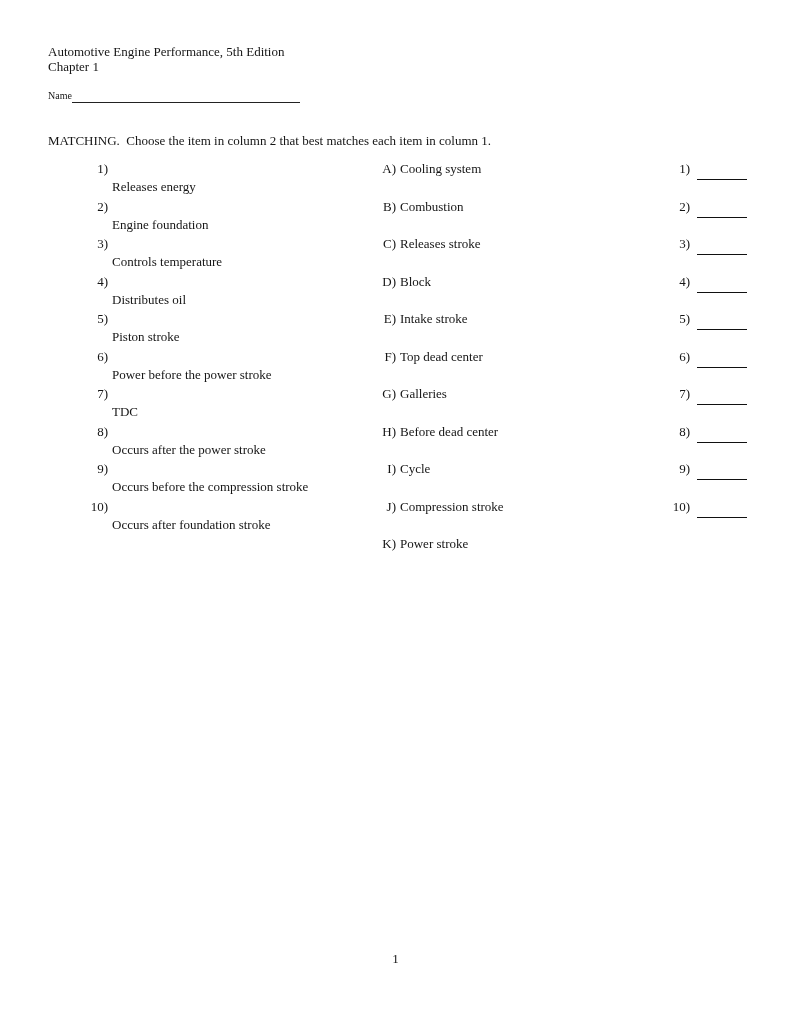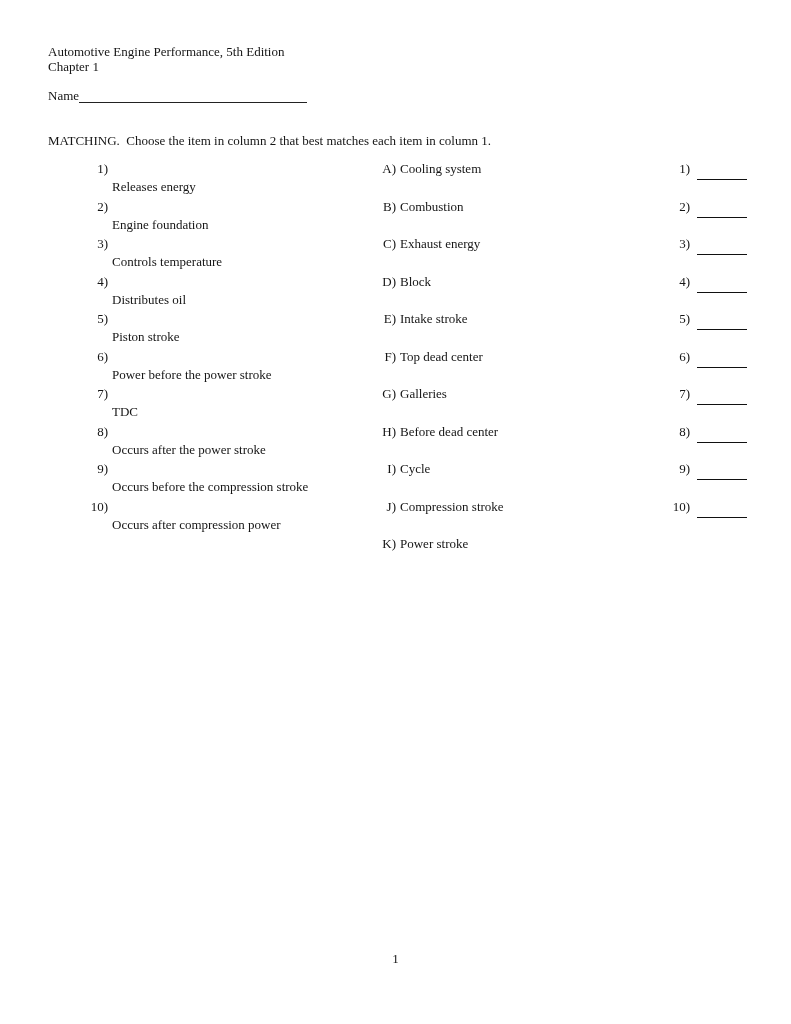--- a/index.html
+++ b/index.html
@@ -16,21 +16,21 @@
     position: absolute;
     left: 48px;
     top: 45px;
     font-size: 13px;
     line-height: 14.5px;
   }
   .name-line {
     position: absolute;
     left: 48px;
     top: 88px;
-    font-size: 13px;
+    font-size: 10px;
     line-height: 15px;
   }
   .name-blank {
     display: inline-block;
     width: 228px;
     height: 14px;
     border-bottom: 1.2px solid #222;
     vertical-align: bottom;
   }
   .matching-heading {
@@ -103,21 +103,21 @@
     <span class="c2letter">B)</span>
     <span class="c2text">Combustion</span>
     <span class="c3num">2)</span>
     <span class="c3blank"></span>
   </div>
 
   <div class="row" style="top:236px">
     <span class="c1num">3)</span>
     <span class="c1text">Controls temperature</span>
     <span class="c2letter">C)</span>
-    <span class="c2text">Exhaust energy</span>
+    <span class="c2text">Releases stroke</span>
     <span class="c3num">3)</span>
     <span class="c3blank"></span>
   </div>
 
   <div class="row" style="top:273.5px">
     <span class="c1num">4)</span>
     <span class="c1text">Distributes oil</span>
     <span class="c2letter">D)</span>
     <span class="c2text">Block</span>
     <span class="c3num">4)</span>
@@ -164,21 +164,21 @@
     <span class="c1num">9)</span>
     <span class="c1text">Occurs before the compression stroke</span>
     <span class="c2letter">I)</span>
     <span class="c2text">Cycle</span>
     <span class="c3num">9)</span>
     <span class="c3blank"></span>
   </div>
 
   <div class="row" style="top:498.5px">
     <span class="c1num">10)</span>
-    <span class="c1text">Occurs after compression power</span>
+    <span class="c1text">Occurs after foundation stroke</span>
     <span class="c2letter">J)</span>
     <span class="c2text">Compression stroke</span>
     <span class="c3num">10)</span>
     <span class="c3blank"></span>
   </div>
 
   <div class="row" style="top:536px">
     <span class="c2letter">K)</span>
     <span class="c2text">Power stroke</span>
   </div>

